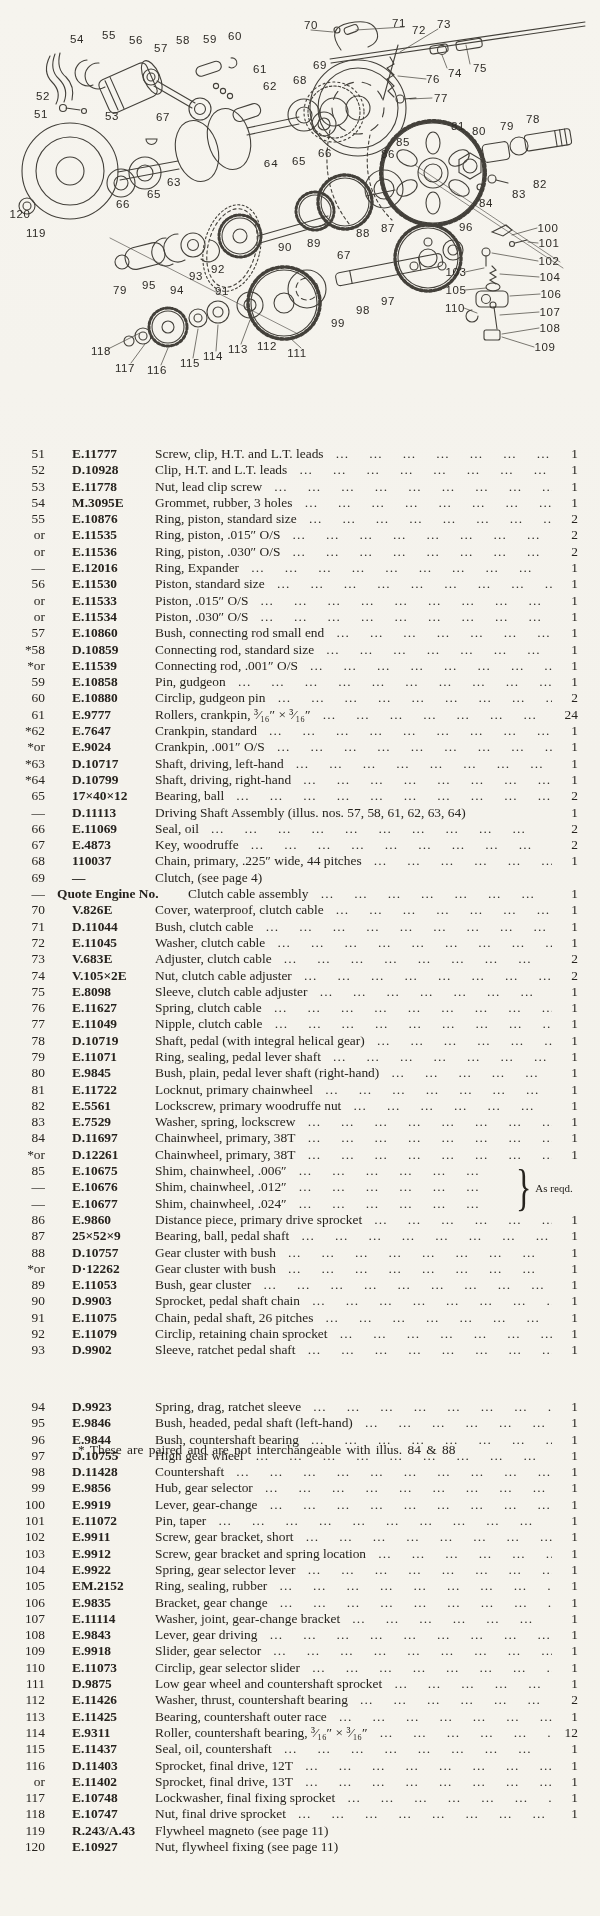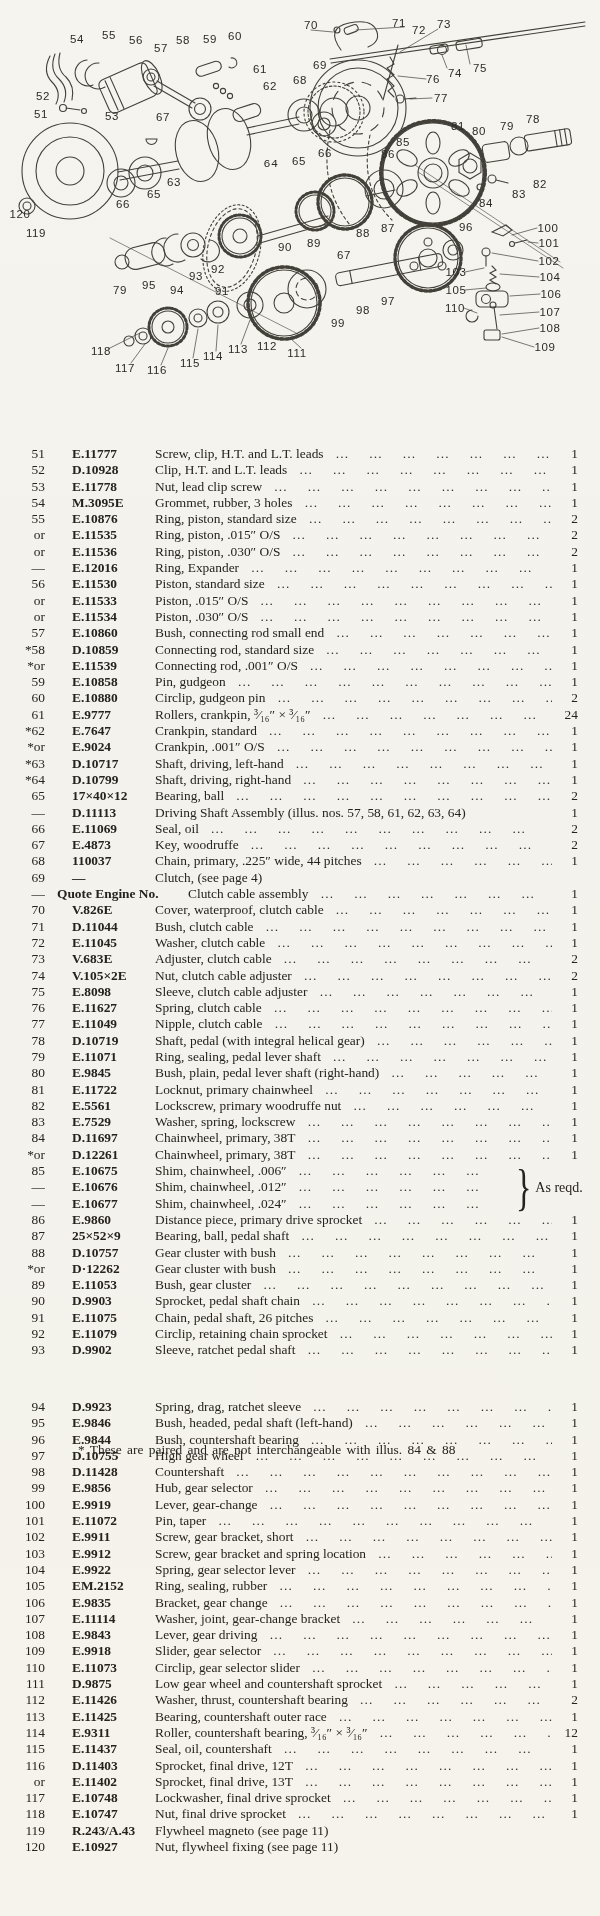--- a/index.html
+++ b/index.html
@@ -23,21 +23,21 @@
   .row .desc .dtext{flex:0 0 auto;}
   .row .desc .leader{flex:1 1 auto;overflow:hidden;white-space:nowrap;padding:0 5px;color:#33302a;}
   .row .qty{flex:0 0 26px;text-align:right;}
   .row.indent .part{flex:0 0 112px;margin-left:12px;}
   .row.indent .desc{padding-left:19px;}
   .row.shim .leader{margin-right:62px;}
   .note{position:absolute;top:1442px;left:78px;font-size:13.4px;word-spacing:2px;color:#26231e;}
   
   .brace-wrap{position:absolute;left:500px;width:80px;display:flex;align-items:center;pointer-events:none;}
   .brace-char{display:inline-block;font-size:32px;font-weight:400;transform:scaleY(1.55);transform-origin:center;color:#26231e;}
-  .brace-label{font-size:14px;margin-left:4px;white-space:nowrap;}
+  .brace-label{font-size:11px;margin-left:4px;white-space:nowrap;}
 </style>
 </head>
 <body>
 
 <div class="page">
 
   <div class="diagram" id="diagram">
     <svg width="600" height="380" viewBox="0 0 600 380">
       <g stroke="#43403a" stroke-width="1.1" fill="none" stroke-linecap="round">
 
@@ -1061,21 +1061,21 @@
         <span class="desc">
           <span class="dtext">Sprocket, final drive, 13T</span>
           <span class="leader"> …   …   …   …   …   …   …   …   …   …  </span>
         </span>
         <span class="qty">1</span>
       </div>
       <div class="row">
         <span class="no">117</span>
         <span class="part">E.10748</span>
         <span class="desc">
-          <span class="dtext">Lockwasher, final drive sprocket</span>
+          <span class="dtext">Lockwasher, final fixing sprocket</span>
           <span class="leader"> …   …   …   …   …   …   …   …   …   …  </span>
         </span>
         <span class="qty">1</span>
       </div>
       <div class="row">
         <span class="no">118</span>
         <span class="part">E.10747</span>
         <span class="desc">
           <span class="dtext">Nut, final drive sprocket</span>
           <span class="leader"> …   …   …   …   …   …   …   …   …   …  </span>

